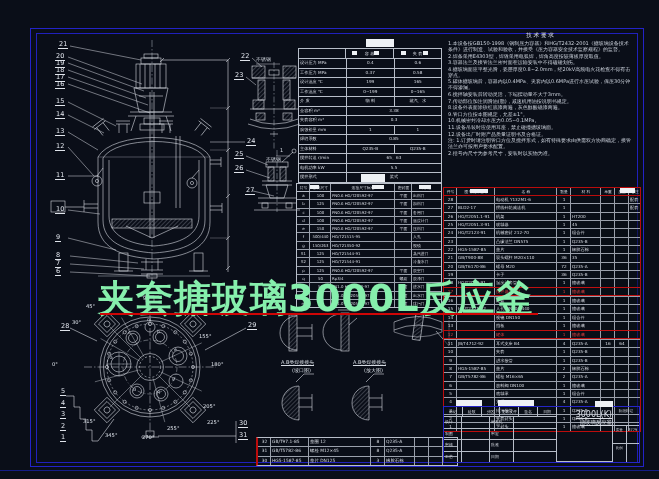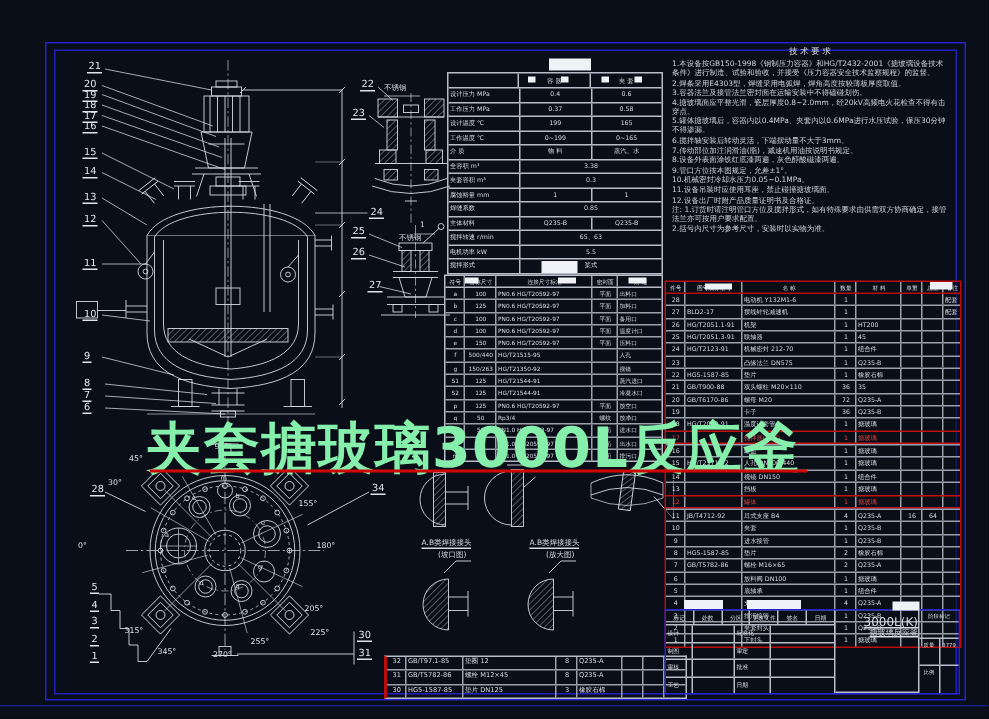--- a/index.html
+++ b/index.html
@@ -1002,21 +1002,21 @@
       <span class="co" style="left: 246px; top: 138px;">24</span>
       <span class="co" style="left: 234px; top: 151px;">25</span>
       <span class="co" style="left: 234px; top: 165px;">26</span>
       <span class="co" style="left: 245px; top: 187px;">27</span>
       <span class="co" style="left: 60px; top: 323px;">28</span>
       <span class="co" style="left: 60px; top: 388px;">5</span>
       <span class="co" style="left: 60px; top: 400px;">4</span>
       <span class="co" style="left: 60px; top: 411px;">3</span>
       <span class="co" style="left: 60px; top: 423px;">2</span>
       <span class="co" style="left: 60px; top: 434px;">1</span>
-      <span class="co" style="left: 247px; top: 322px;">34</span>
+      <span class="co" style="left: 247px; top: 322px;">29</span>
       <span class="co" style="left: 238px; top: 420px;">30</span>
       <span class="co" style="left: 238px; top: 432px;">31</span>
     </div>
 
   <div>
       <span class="ang" style="left: 143px; top: 296px;">90°</span>
       <span class="ang" style="left: 109px; top: 298px;">60°</span>
       <span class="ang" style="left: 86px; top: 304px;">45°</span>
       <span class="ang" style="left: 72px; top: 320px;">30°</span>
       <span class="ang" style="left: 52px; top: 362px;">0°</span>

